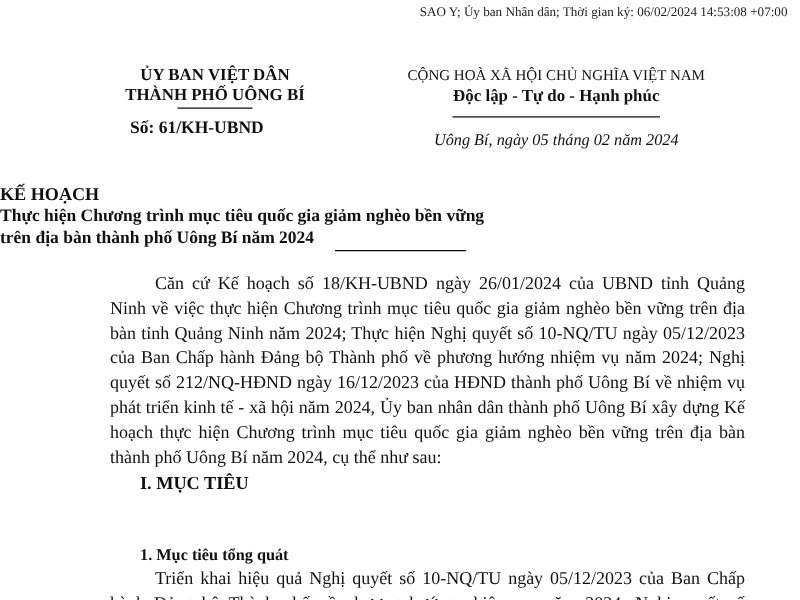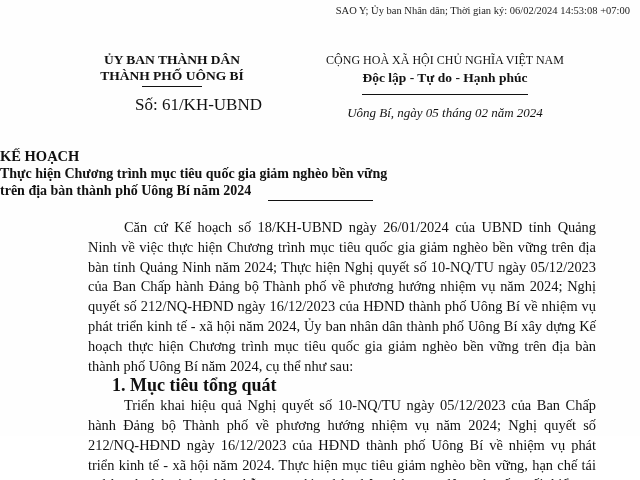--- a/index.html
+++ b/index.html
@@ -42,24 +42,25 @@
       line-height: 16px;
       white-space: nowrap;
     }
     .hdr-left .rule {
       width: 60px;
       height: 1px;
       background: #111;
       margin: 2px auto 0 auto;
     }
     .hdr-left .docno {
-      font-size: 17px;
+      font-size: 14px;
       margin-top: 8px;
-      text-align: right;
+      text-align: left;
       padding-left: 22px;
+      font-weight: bold;
     }
     .hdr-right {
       position: absolute;
       left: 285px;
       top: 52px;
       width: 320px;
       text-align: center;
     }
     .hdr-right .nation {
       font-weight: normal;
@@ -121,49 +122,51 @@
     }
     .body-text .h1 {
       font-weight: bold;
       text-indent: 24px;
       margin-top: 2px;
       font-size: 14.6px;
     }
     .body-text .h2 {
       font-weight: bold;
       text-indent: 24px;
-      font-size: 18px;
+      font-size: 13px;
+      margin-top: 36px;
     }
   </style>
 </head>
 <body>
 
 <div class="page">
 
   <div class="sign-stamp">SAO Y; Ủy ban Nhân dân; Thời gian ký: 06/02/2024 14:53:08 +07:00</div>
 
   <div class="hdr-left">
-    <div class="org1">ỦY BAN THÀNH DÂN</div>
+    <div class="org1">ỦY BAN VIỆT DÂN</div>
     <div class="org2">THÀNH PHỐ UÔNG BÍ</div>
     <div class="rule"></div>
     <div class="docno">Số: 61/KH-UBND</div>
   </div>
 
   <div class="hdr-right">
     <div class="nation">CỘNG HOÀ XÃ HỘI CHỦ NGHĨA VIỆT NAM</div>
     <div><span class="motto">Độc lập - Tự do - Hạnh phúc</span></div>
     <div class="place-date">Uông Bí, ngày 05 tháng 02 năm 2024</div>
   </div>
 
   <div class="title-block">
     <div class="doc-type">KẾ HOẠCH</div>
     <div class="subject">Thực hiện Chương trình mục tiêu quốc gia giảm nghèo bền vững</div>
     <div class="subject">trên địa bàn thành phố Uông Bí năm 2024</div>
     <div class="rule"></div>
   </div>
 
   <div class="body-text">
     <p>Căn cứ Kế hoạch số 18/KH-UBND ngày 26/01/2024 của UBND tỉnh Quảng Ninh về việc thực hiện Chương trình mục tiêu quốc gia giảm nghèo bền vững trên địa bàn tỉnh Quảng Ninh năm 2024; Thực hiện Nghị quyết số 10-NQ/TU ngày 05/12/2023 của Ban Chấp hành Đảng bộ Thành phố về phương hướng nhiệm vụ năm 2024; Nghị quyết số 212/NQ-HĐND ngày 16/12/2023 của HĐND thành phố Uông Bí về nhiệm vụ phát triển kinh tế - xã hội năm 2024, Ủy ban nhân dân thành phố Uông Bí xây dựng Kế hoạch thực hiện Chương trình mục tiêu quốc gia giảm nghèo bền vững trên địa bàn thành phố Uông Bí năm 2024, cụ thể như sau:</p>
+    <p class="h1">I. MỤC TIÊU</p>
     <p class="h2">1. Mục tiêu tổng quát</p>
     <p>Triển khai hiệu quả Nghị quyết số 10-NQ/TU ngày 05/12/2023 của Ban Chấp hành Đảng bộ Thành phố về phương hướng nhiệm vụ năm 2024; Nghị quyết số 212/NQ-HĐND ngày 16/12/2023 của HĐND thành phố Uông Bí về nhiệm vụ phát triển kinh tế - xã hội năm 2024. Thực hiện mục tiêu giảm nghèo bền vững, hạn chế tái nghèo và phát sinh nghèo; hỗ trợ người nghèo, hộ nghèo vượt lên mức sống tối thiểu</p>
   </div>
 
 </div>
 
 </body></html>

